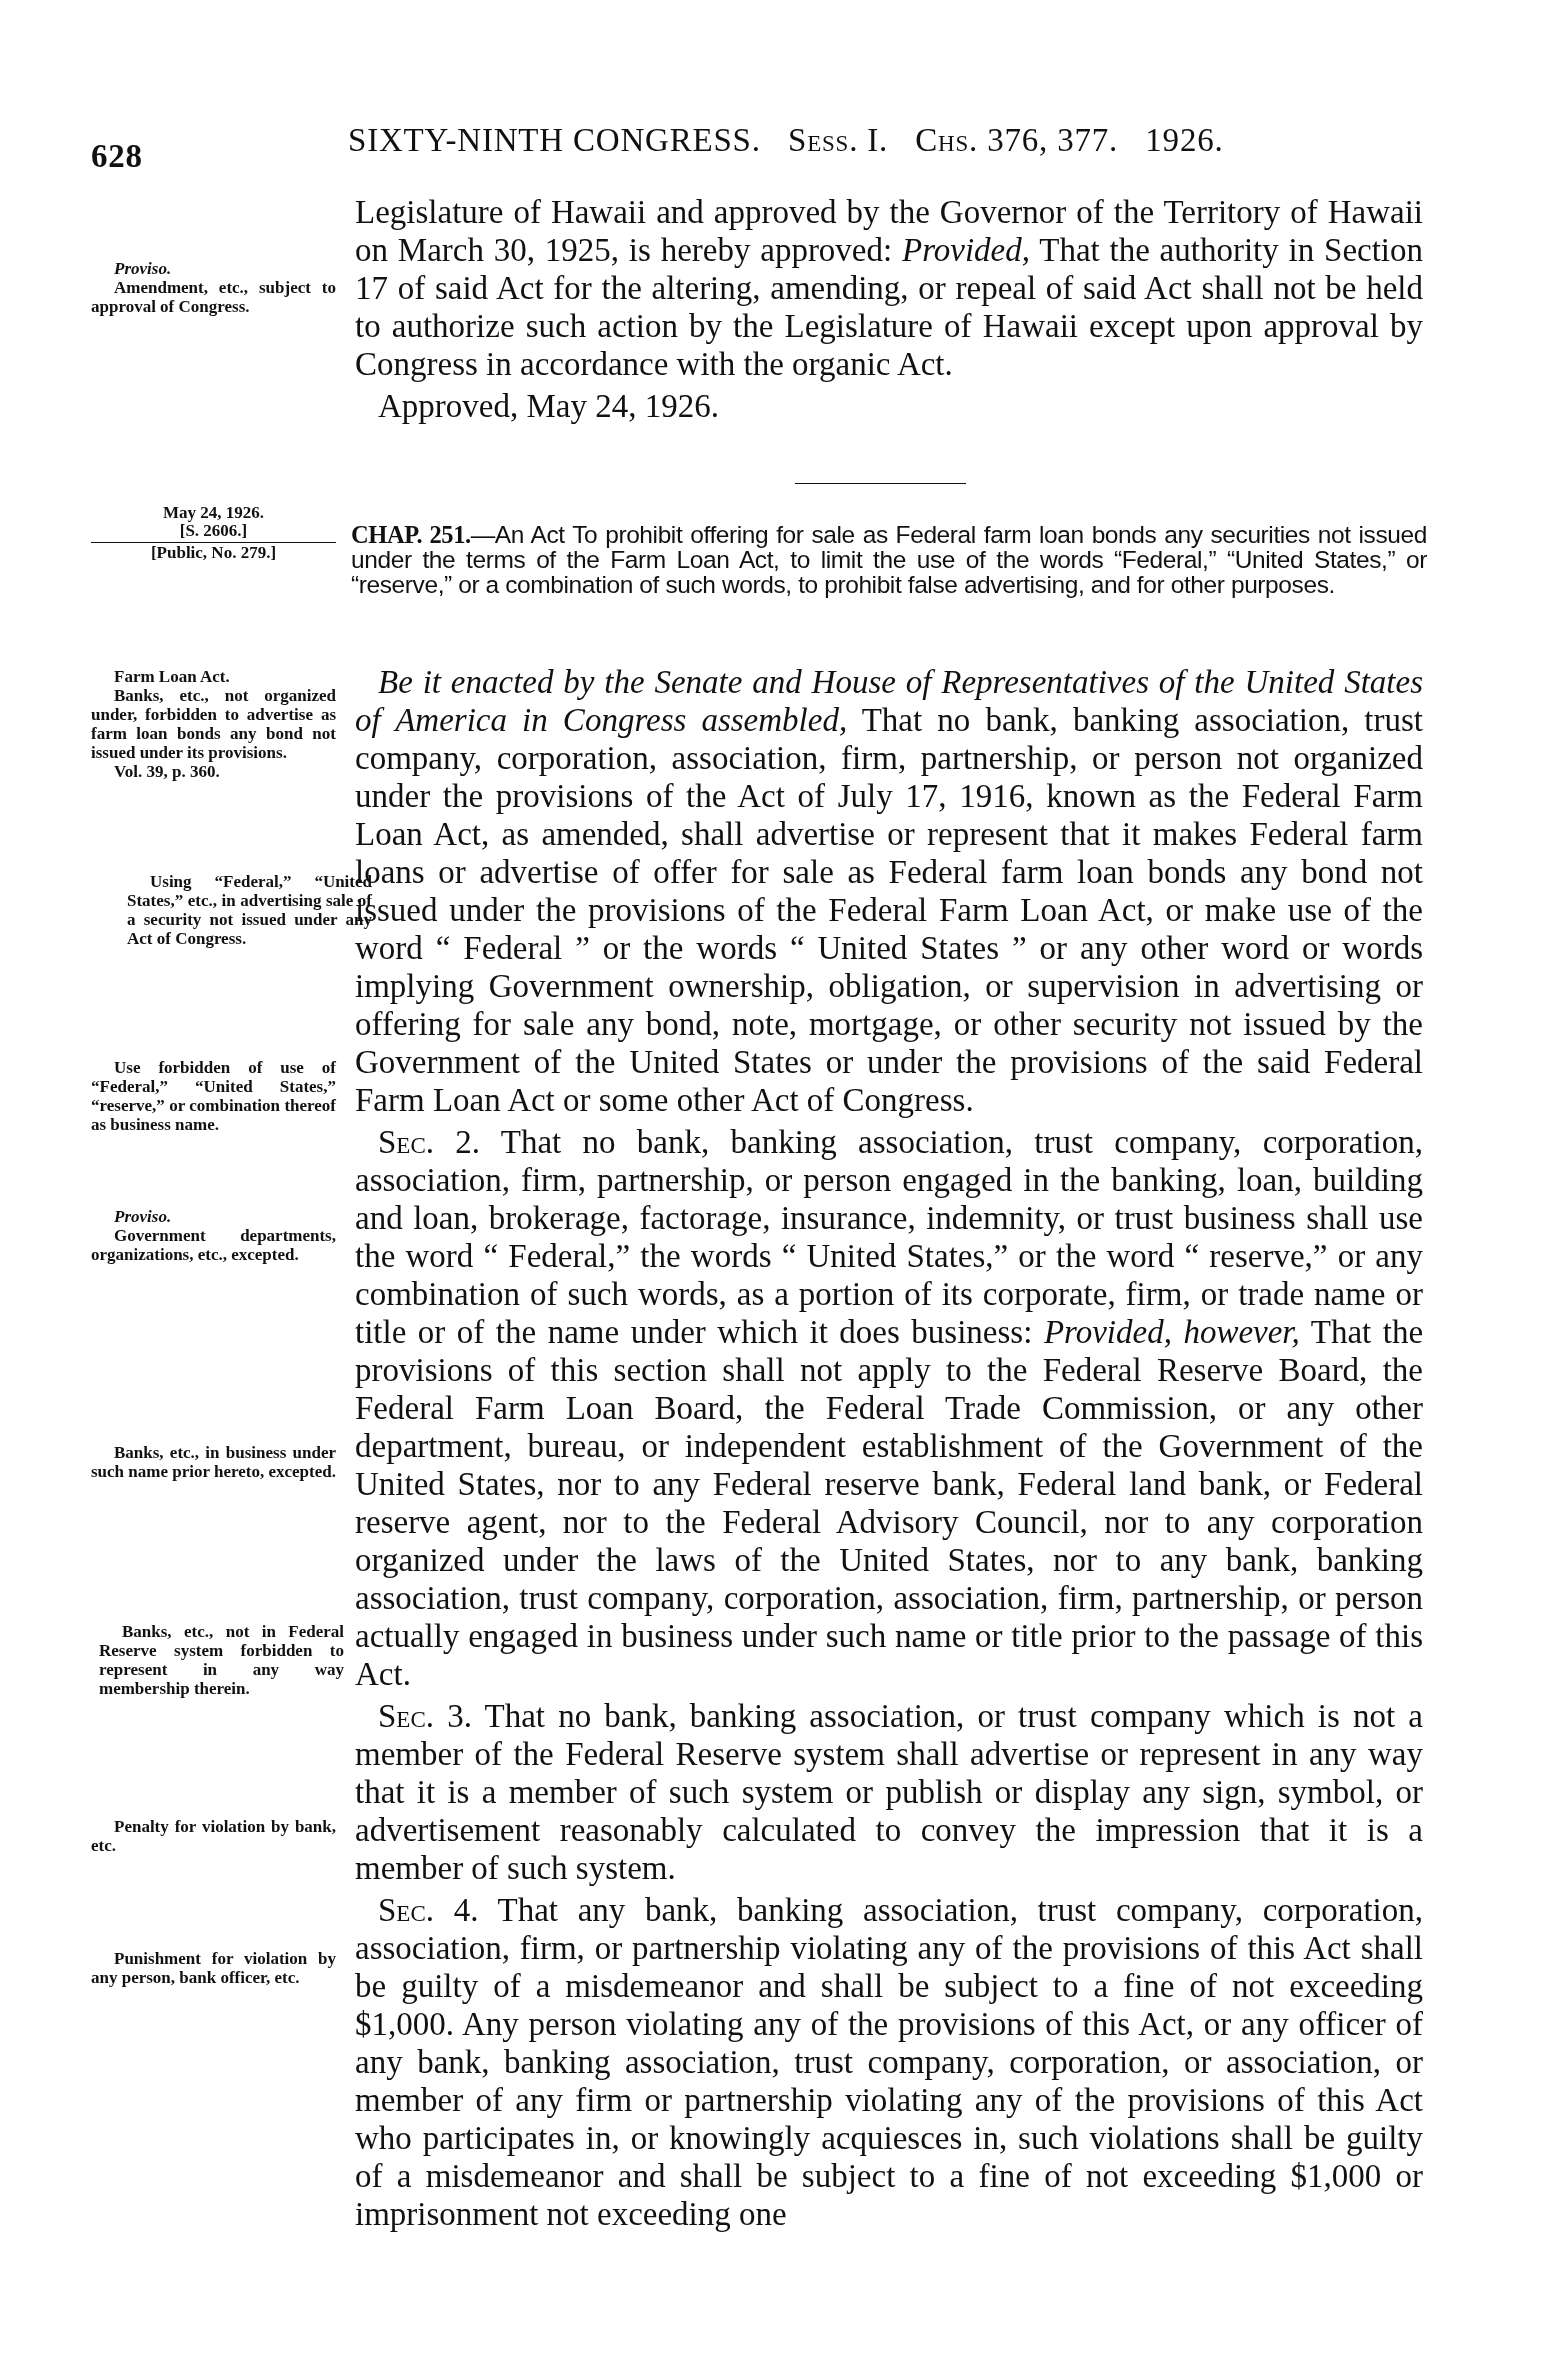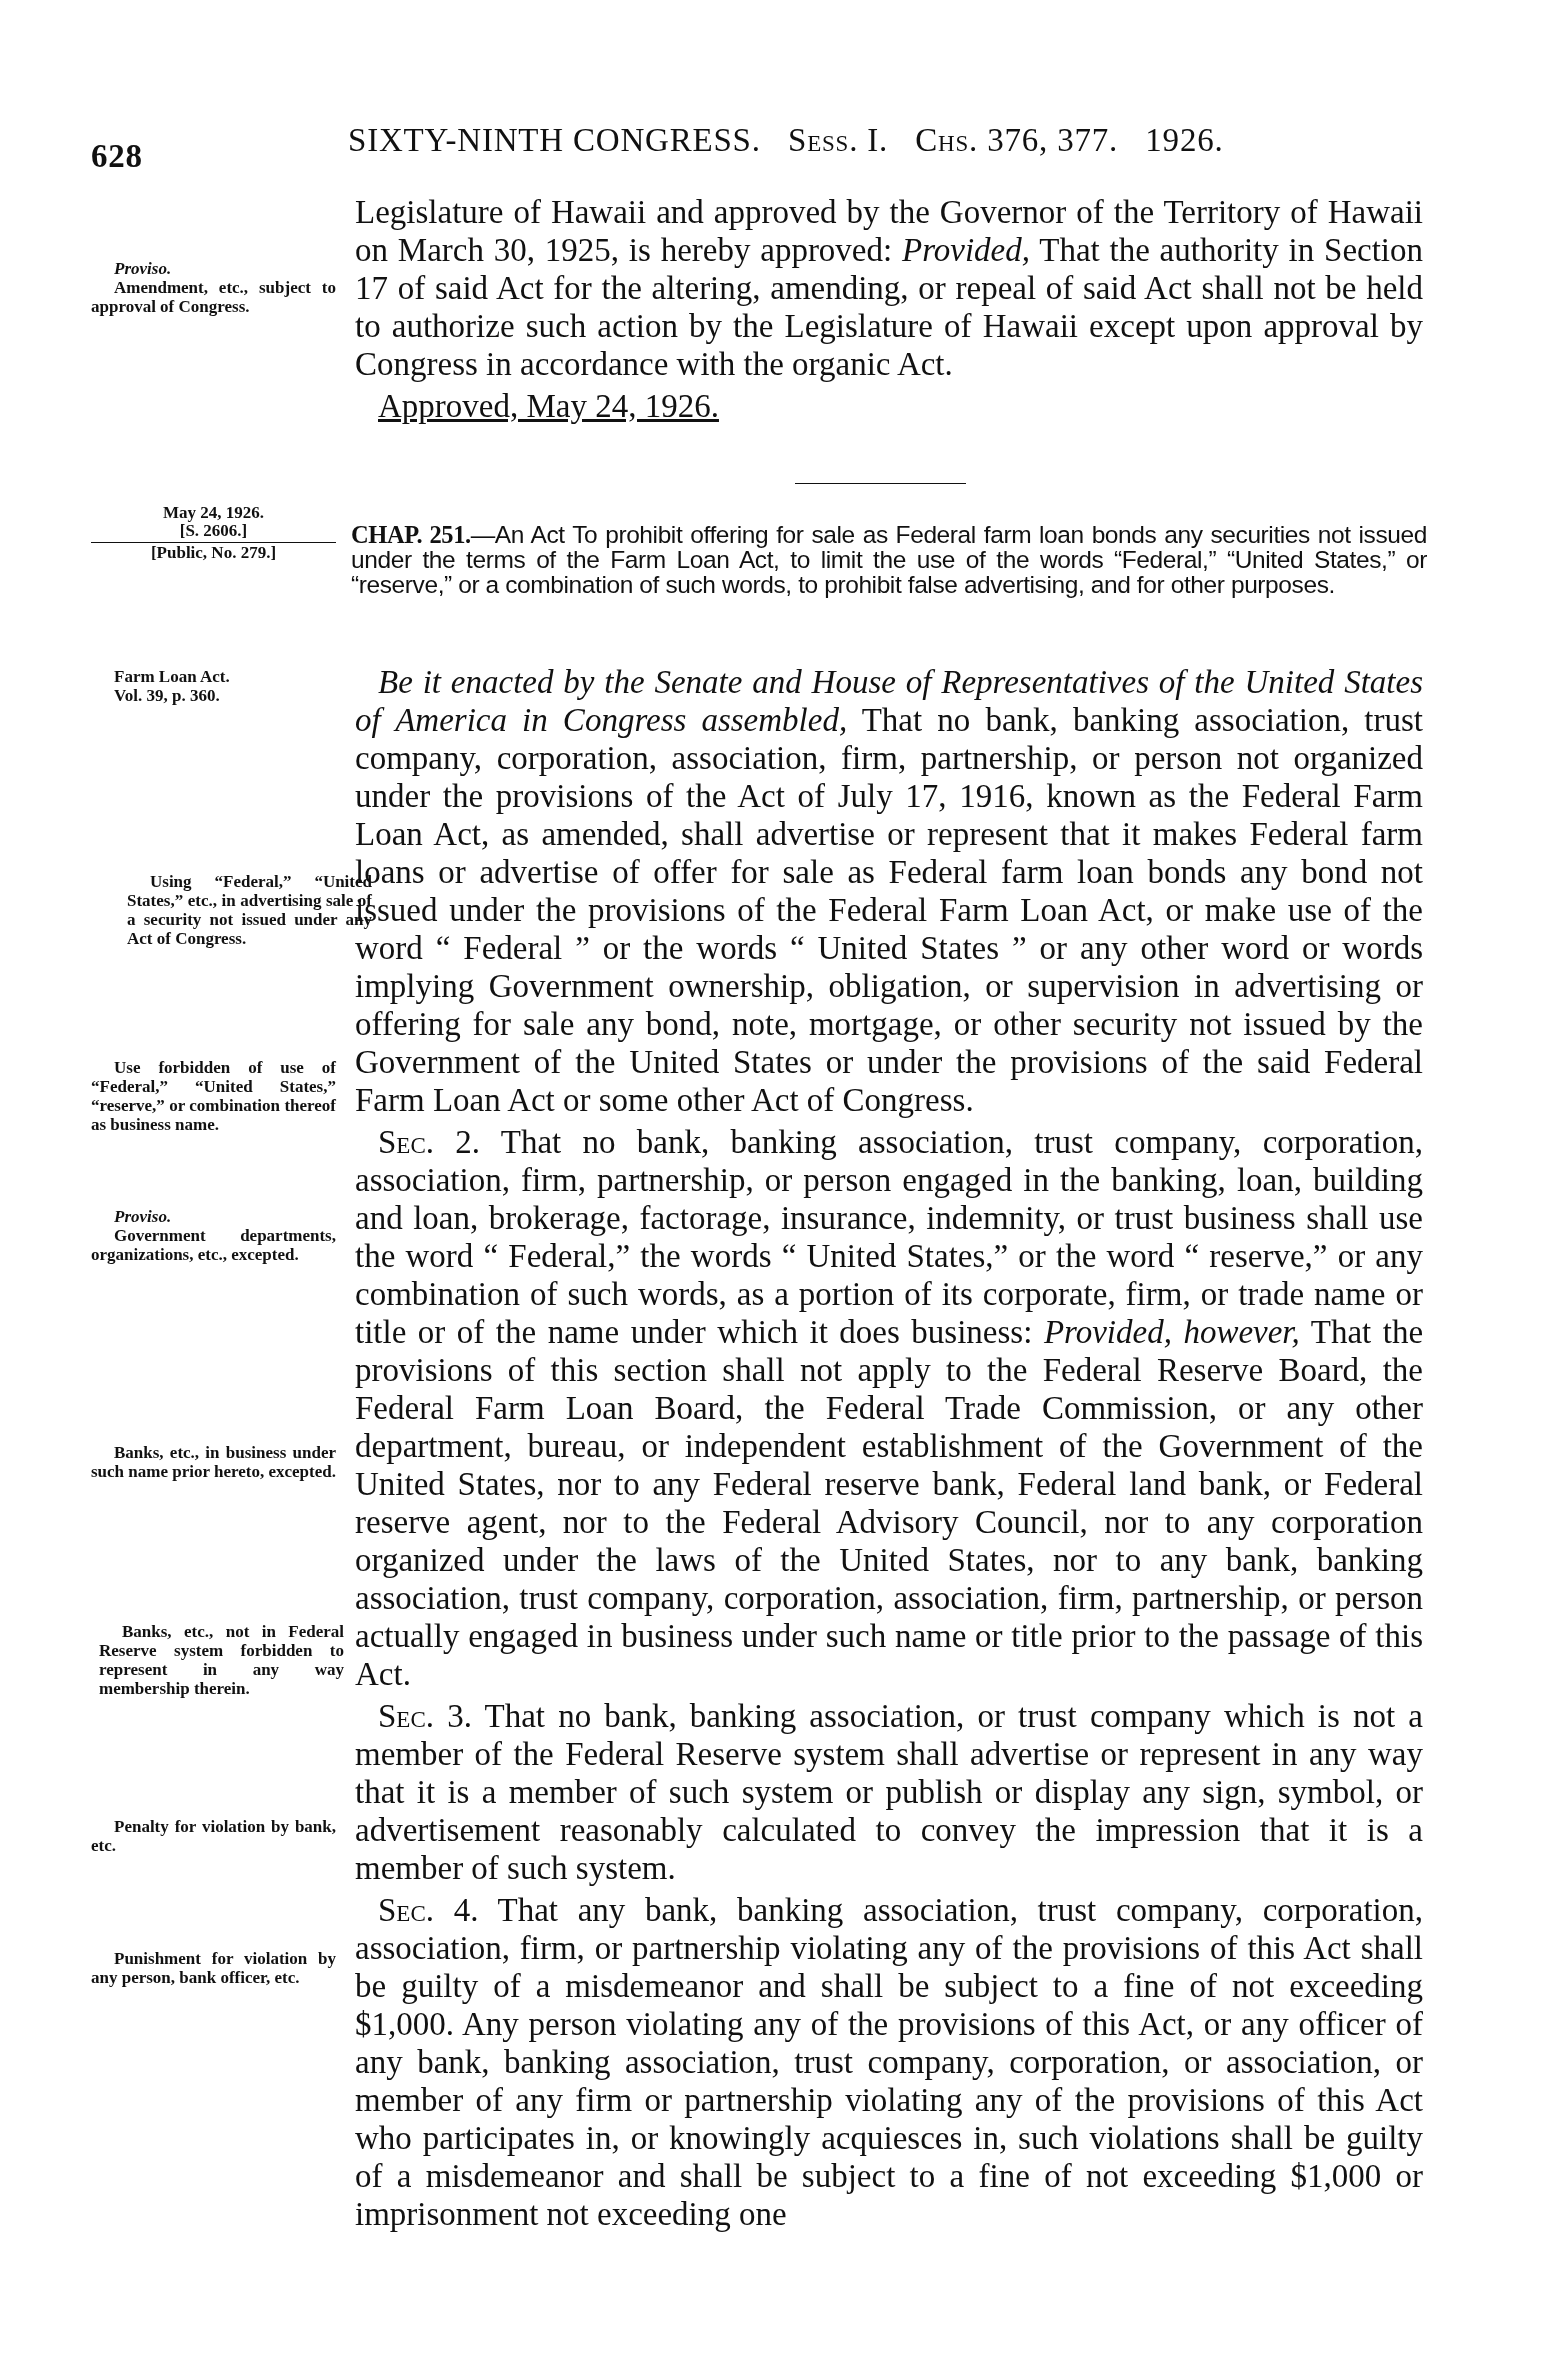--- a/index.html
+++ b/index.html
@@ -9,21 +9,21 @@
   .page-num { position: absolute; left: 0; top: 16px; font-weight: bold; }
   .running-head { position: absolute; left: 257px; top: 0; white-space: nowrap; }
   .sc { font-variant: small-caps; }
   .margin { position: absolute; left: 91px; width: 245px; font-size: 17px; line-height: 19px;
             text-align: justify; font-weight: bold; }
   .margin .ind { text-indent: 23px; }
   .margin i { font-weight: bold; }
   .body { position: absolute; left: 351px; width: 1076px; font-size: 33px; line-height: 38px; text-align: justify; }
   .body p { margin: 4px; text-indent: 23px; }
   .body p.noind { text-indent: 0; }
-  .approved { text-indent: 23px; text-decoration: underline; }
+  .approved { text-indent: 23px; }
   .rule { position: absolute; left: 795px; top: 483px; width: 171px; border-top: 1.6px solid #111; }
   .chap { position: absolute; left: 351px; top: 522px; width: 1076px; font-size: 24.5px; line-height: 25px;
           text-align: justify; font-family: "Liberation Sans Narrow", "Liberation Sans", sans-serif; letter-spacing: -0.4px; }
   .chap b { font-family: "Liberation Serif", serif; }
   .date-block { position: absolute; left: 91px; top: 504px; width: 245px; font-size: 17px; line-height: 18px;
                 text-align: center; font-weight: bold; }
   .date-block .line { border-top: 1.6px solid #111; margin: 1.6px 0; }
   .enact { font-style: italic; }
 </style>
 </head>
@@ -61,20 +61,21 @@
   <div class="line"></div>
   <div>[Public, No. 279.]</div>
 </div>
 
 <div class="chap">
   <b>CHAP. 251.</b><span>—An Act To prohibit offering for sale as Federal farm loan bonds any securities not issued under the terms of the Farm Loan Act, to limit the use of the words “Federal,” “United States,” or “reserve,” or a combination of such words, to prohibit false advertising, and for other purposes.</span>
 </div>
 
 <div class="margin" style="top:667px;">
   <div class="ind">Farm Loan Act.</div>
+  <div class="ind">Banks, etc., not organized under, forbidden to advertise as farm loan bonds any bond not issued under its provisions.</div>
   <div class="ind">Vol. 39, p. 360.</div>
 </div>
 <div class="margin" style="top:872px;margin-left:36px;">
   <div class="ind">Using “Federal,” “United States,” etc., in advertising sale of a security not issued under any Act of Congress.</div>
 </div>
 <div class="margin" style="top:1058px;">
   <div class="ind">Use forbidden of use of “Federal,” “United States,” “reserve,” or combination thereof as business name.</div>
 </div>
 <div class="margin" style="top:1207px;">
   <div class="ind"><i>Proviso.</i></div>

